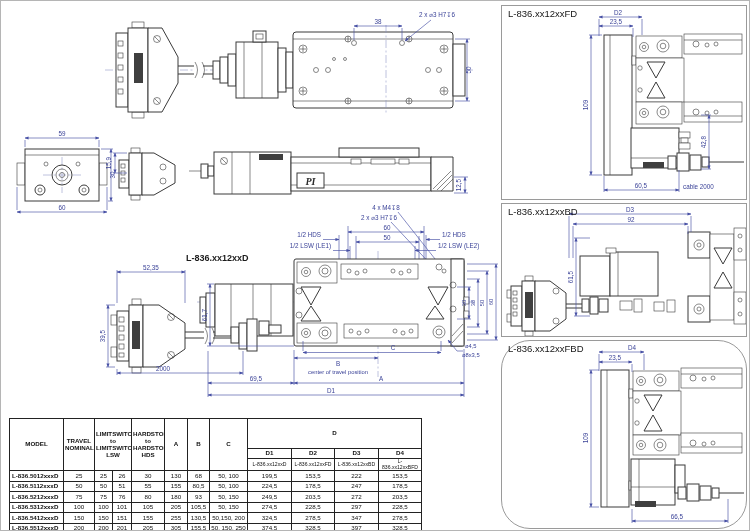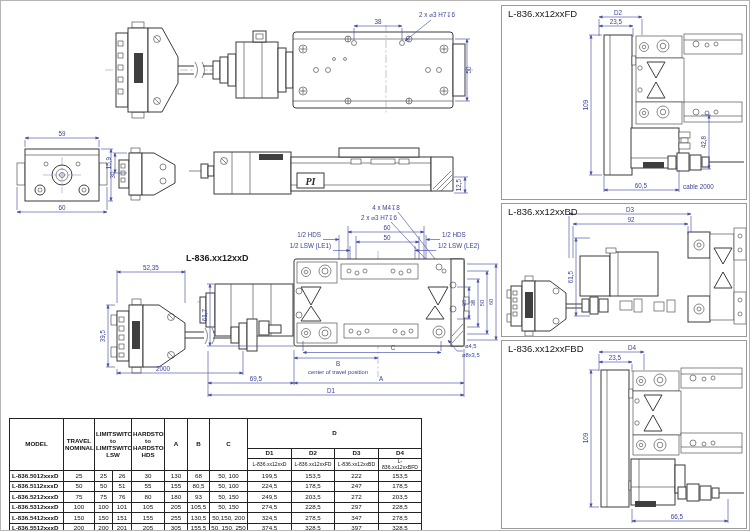--- a/index.html
+++ b/index.html
@@ -1,20 +1,20 @@
 <!DOCTYPE html>
 <html><head>
 <meta charset="utf-8">
 <style>
   html,body{margin:0;padding:0;background:#fff;}
   #stage{position:relative;width:750px;height:531px;background:#fff;border:1px solid #b5b5b5;box-sizing:border-box;overflow:hidden;font-family:"Liberation Sans","DejaVu Sans",sans-serif;}
   .panel{position:absolute;border:1px solid #9a9a9a;background:#fff;box-sizing:border-box;}
   #panel-fd{left:500px;top:4px;width:246px;height:195px;}
   #panel-bd{left:500px;top:202px;width:246px;height:134px;}
-  #panel-fbd{left:500px;top:339px;width:246px;height:189px;}
+  #panel-fbd{left:500px;top:339px;width:246px;height:189px;border-radius:29px;}
   .panel-title{position:absolute;left:6px;top:2px;font-size:9.5px;font-weight:500;color:#161616;z-index:2;}
   .panel svg{position:absolute;left:0;top:0;}
   svg text{font-family:"Liberation Sans","DejaVu Sans",sans-serif;}
   .t{font-size:6.3px;fill:#3b4398;}
   .t5{font-size:5.8px;fill:#3b4398;}
   .tt{font-size:9px;font-weight:600;fill:#1c1c1c;}
   .pi{font-family:"Liberation Serif","DejaVu Serif",serif;font-weight:700;font-style:italic;font-size:10px;fill:#2a2a2a;}
   .s{fill:none;stroke:#3a3a3a;stroke-width:1;}
   .sw{fill:#fff;stroke:#3a3a3a;stroke-width:1;}
   .s5{fill:none;stroke:#3a3a3a;stroke-width:.6;}

